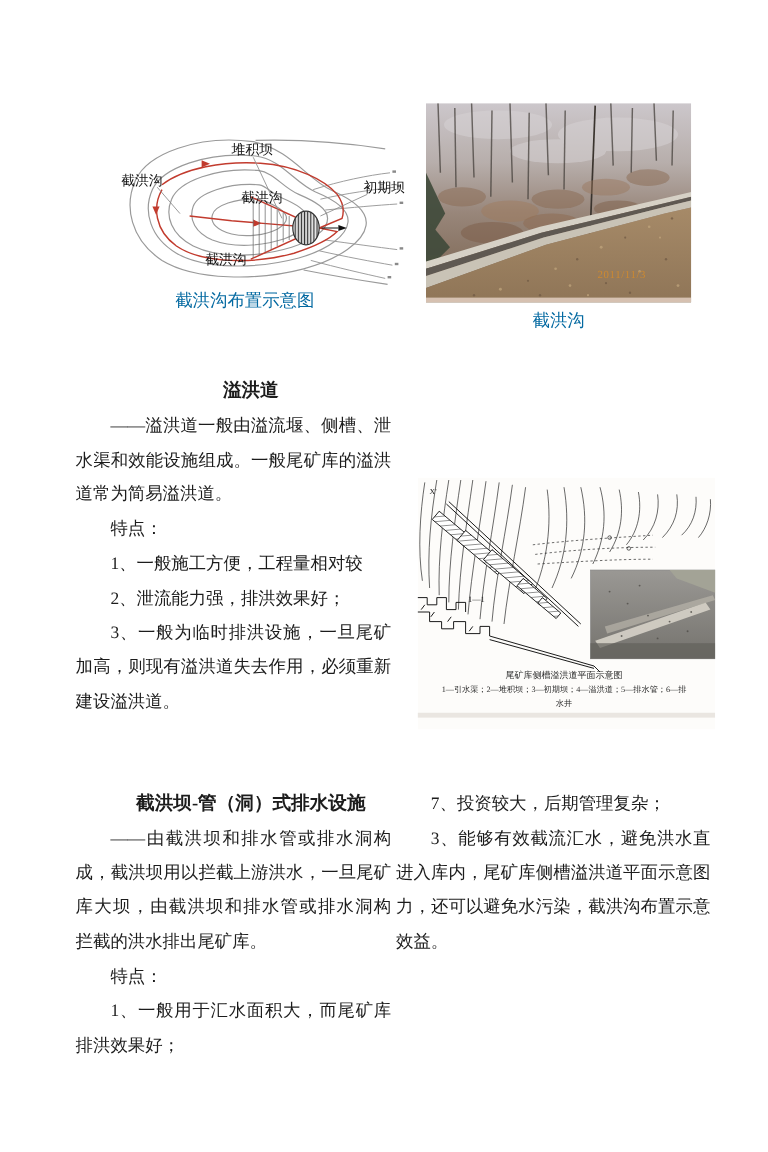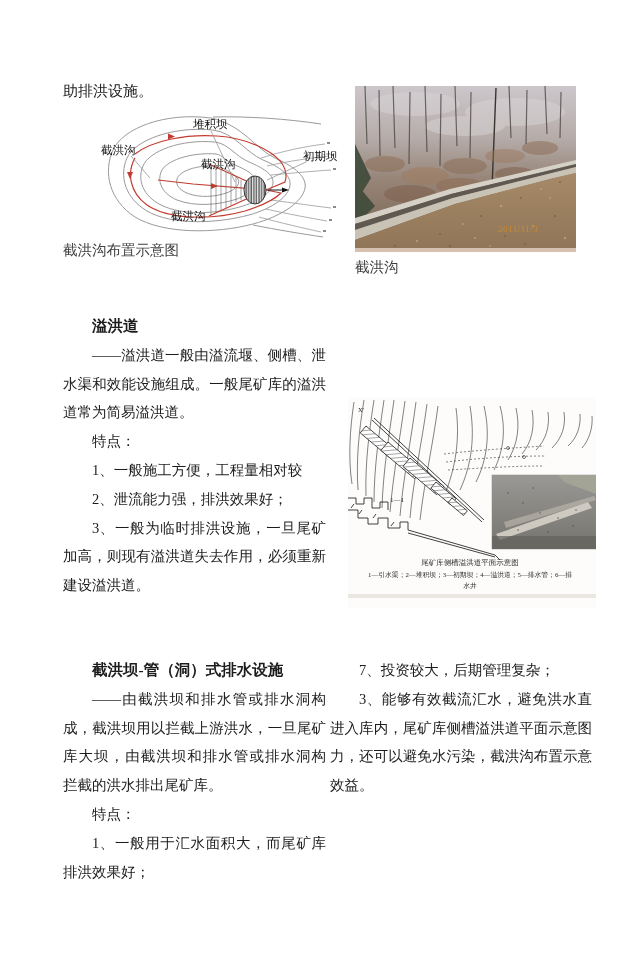--- a/index.html
+++ b/index.html
@@ -3,31 +3,30 @@
 <meta charset="utf-8">
 <style>
   html,body{margin:0;padding:0;background:#ffffff;}
   .page{position:relative;width:640px;height:960px;background:#ffffff;overflow:hidden;
         font-family:"Liberation Serif","DejaVu Serif",serif;color:#1c1c1c;}
   .abs{position:absolute;}
   .col{font-size:14.5px;line-height:28.8px;text-align:left;}
   .ln{height:28.8px;overflow:hidden;}
   .ind{padding-left:29px;}
   .fl{text-align:justify;text-align-last:justify;}
-  .hd{font-weight:bold;font-size:15.5px;}
-  .cap{text-align:left;font-size:14.5px;color:#404040;}
+  .hd{font-weight:bold;font-size:15.5px;text-align:center;}
+  .cap{text-align:center;font-size:14.5px;color:#0369a1;}
   .intro{font-size:15px;line-height:22px;}
   svg text{font-family:"Liberation Serif","DejaVu Serif",serif;}
 </style>
 </head>
 <body>
 
 <div class="page">
 
-  <div class="abs intro" style="left:63px;top:80px;width:300px;">助排洪设施。</div>
 
   <svg class="abs" style="left:63px;top:104px;" width="282" height="138" viewBox="0 0 282 138">
     <defs>
       <pattern id="vhatch" width="2.6" height="4" patternUnits="userSpaceOnUse">
         <rect width="2.6" height="4" fill="#e9e9e9"></rect>
         <line x1="1" y1="0" x2="1" y2="4" stroke="#2e2e2e" stroke-width="1"></line>
       </pattern>
     </defs>
 
     <g fill="none" stroke="#9a9a9a" stroke-width="1">

